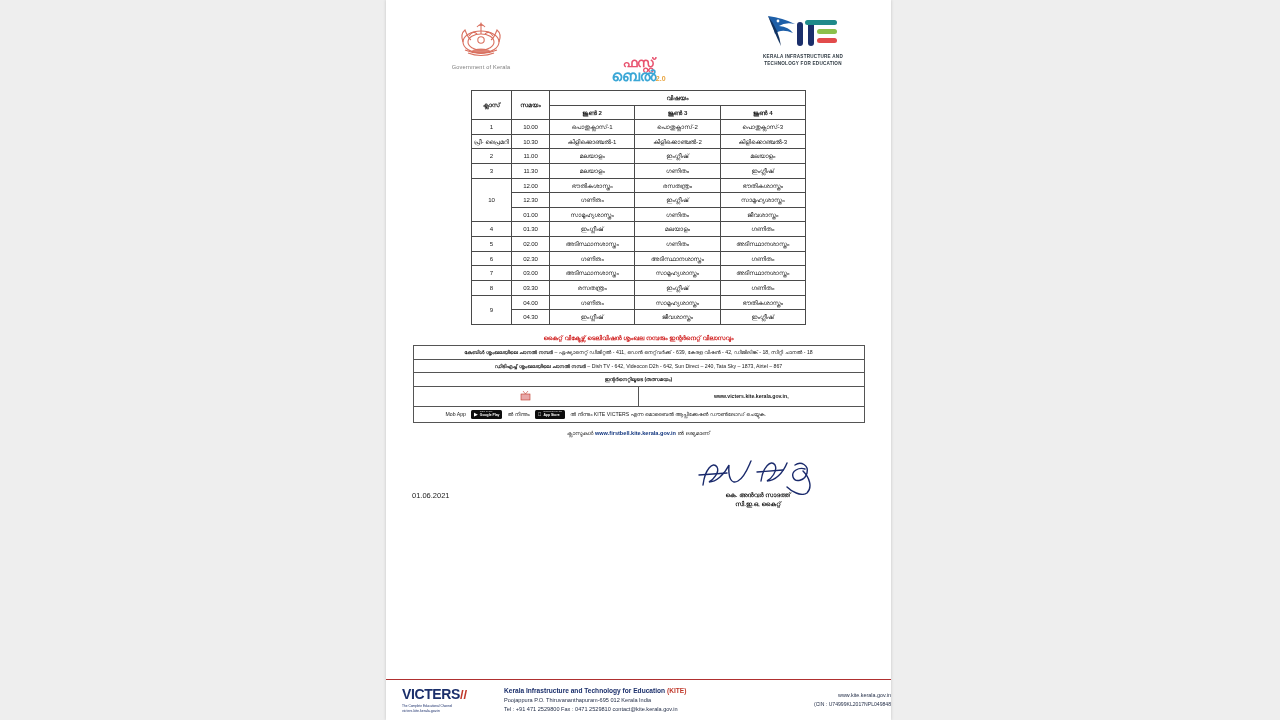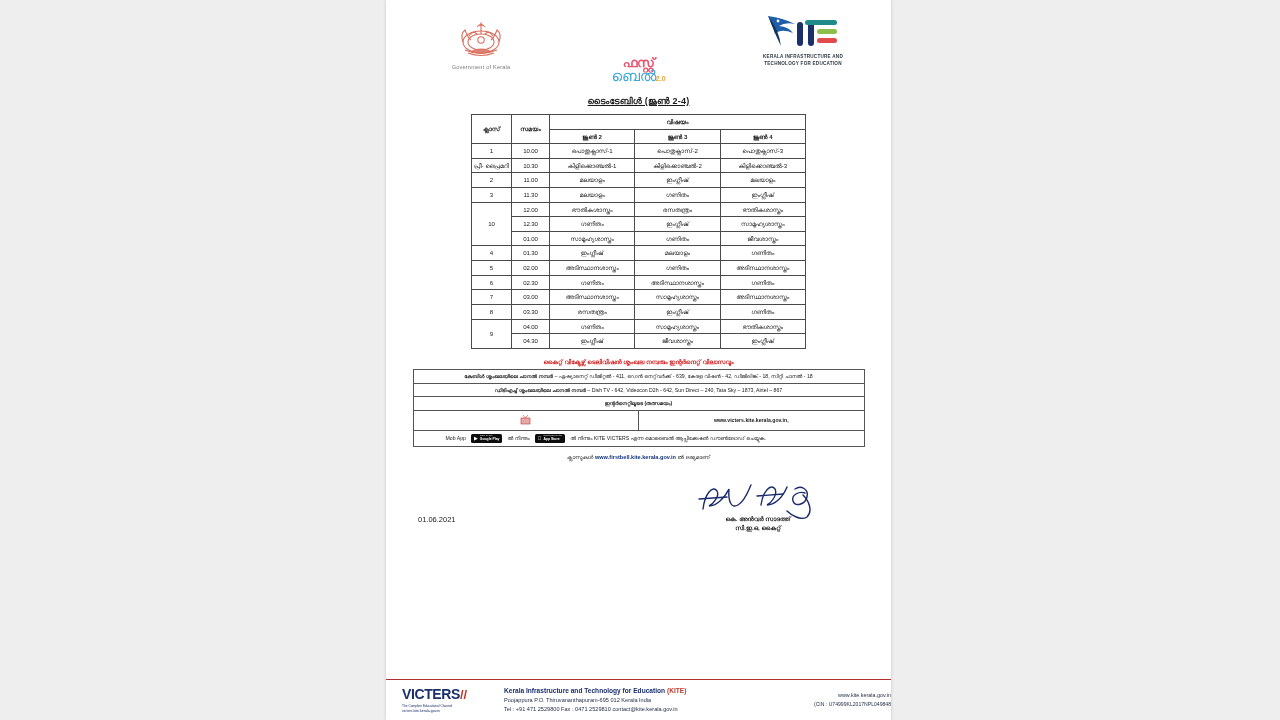--- a/index.html
+++ b/index.html
@@ -60,21 +60,21 @@
     position: absolute; left: 50%; top: 48px;
     transform: translateX(-50%);
     text-align: center;
   }
   .fb-line1 {
     font-size: 13px; font-weight: bold; color: #e8536f;
     letter-spacing: -0.5px; line-height: 1;
   }
   .fb-line2 { line-height: 1; margin-top: -1px; }
   .fb-line2 .fb-blue {
-    font-size: 15px; font-weight: normal; color: #3ba7d6;
+    font-size: 15px; font-weight: bold; color: #3ba7d6;
     letter-spacing: -0.5px;
   }
   .fb-line2 .fb-ver {
     font-size: 7px; font-weight: bold; color: #e8a33c;
   }
 
   
   .doc-title {
     text-align: center;
     font-size: 9px; font-weight: bold; color: #1a1a1a;
@@ -161,21 +161,21 @@
   }
   .below-line .url-b { font-weight: bold; color: #12367f; }
 
   
   .sig-area {
     position: relative;
     margin-top: 18px;
     height: 60px;
   }
   .doc-date {
-    position: absolute; left: 12px; top: 36px;
+    position: absolute; left: 6px; top: 36px;
     font-size: 7.5px; color: #1a1a1a;
   }
   .sig-block {
     position: absolute; right: 18px; top: 0;
     width: 190px; text-align: center;
   }
   .sig-scribble { display: block; margin: 0 auto; }
   .sig-name {
     font-size: 6.2px; font-weight: bold; color: #1a1a1a;
     margin-top: -4px;
@@ -266,21 +266,20 @@
       </div>
 
       <div class="firstbell-block">
         <div class="fb-line1">ഫസ്റ്റ്</div>
         <div class="fb-line2">
           <span class="fb-blue">ബെൽ</span><span class="fb-ver">2.0</span>
         </div>
       </div>
     </div>
 
-    <div class="doc-title">ടൈംടേബിൾ (ജൂൺ 2-4)</div>
 
     <div class="tt-wrap">
       <table class="timetable">
         <colgroup>
           <col class="col-class">
             <col class="col-time">
           <col class="col-day">
             <col class="col-day">
             <col class="col-day">
         </colgroup>

